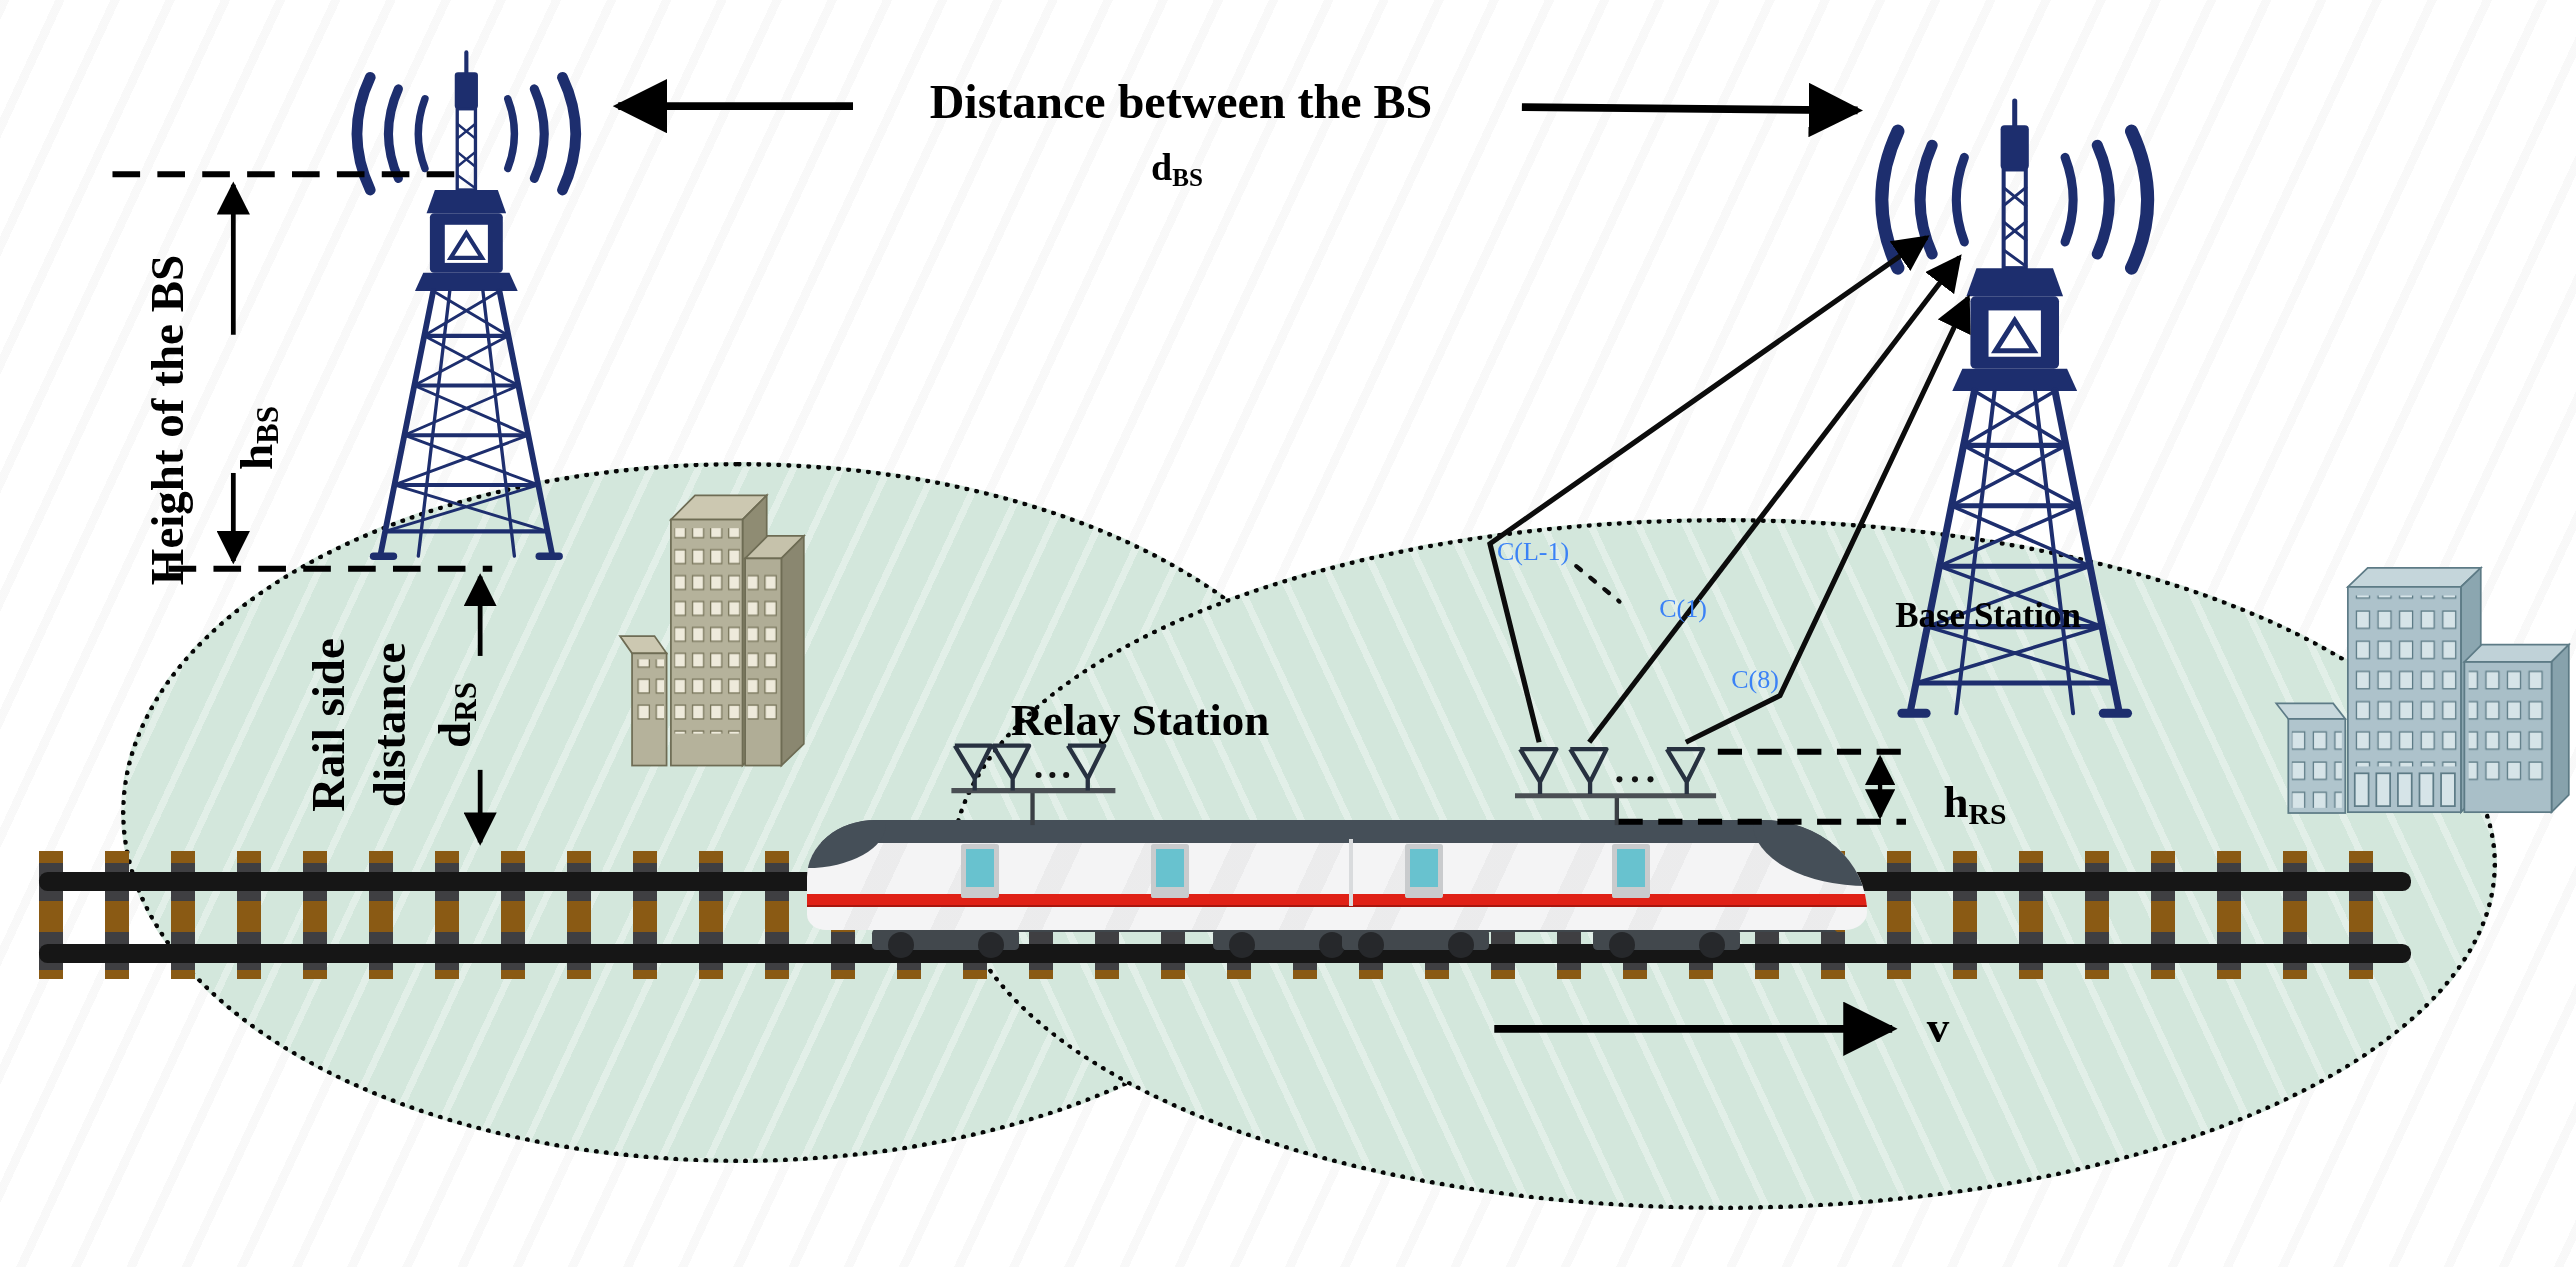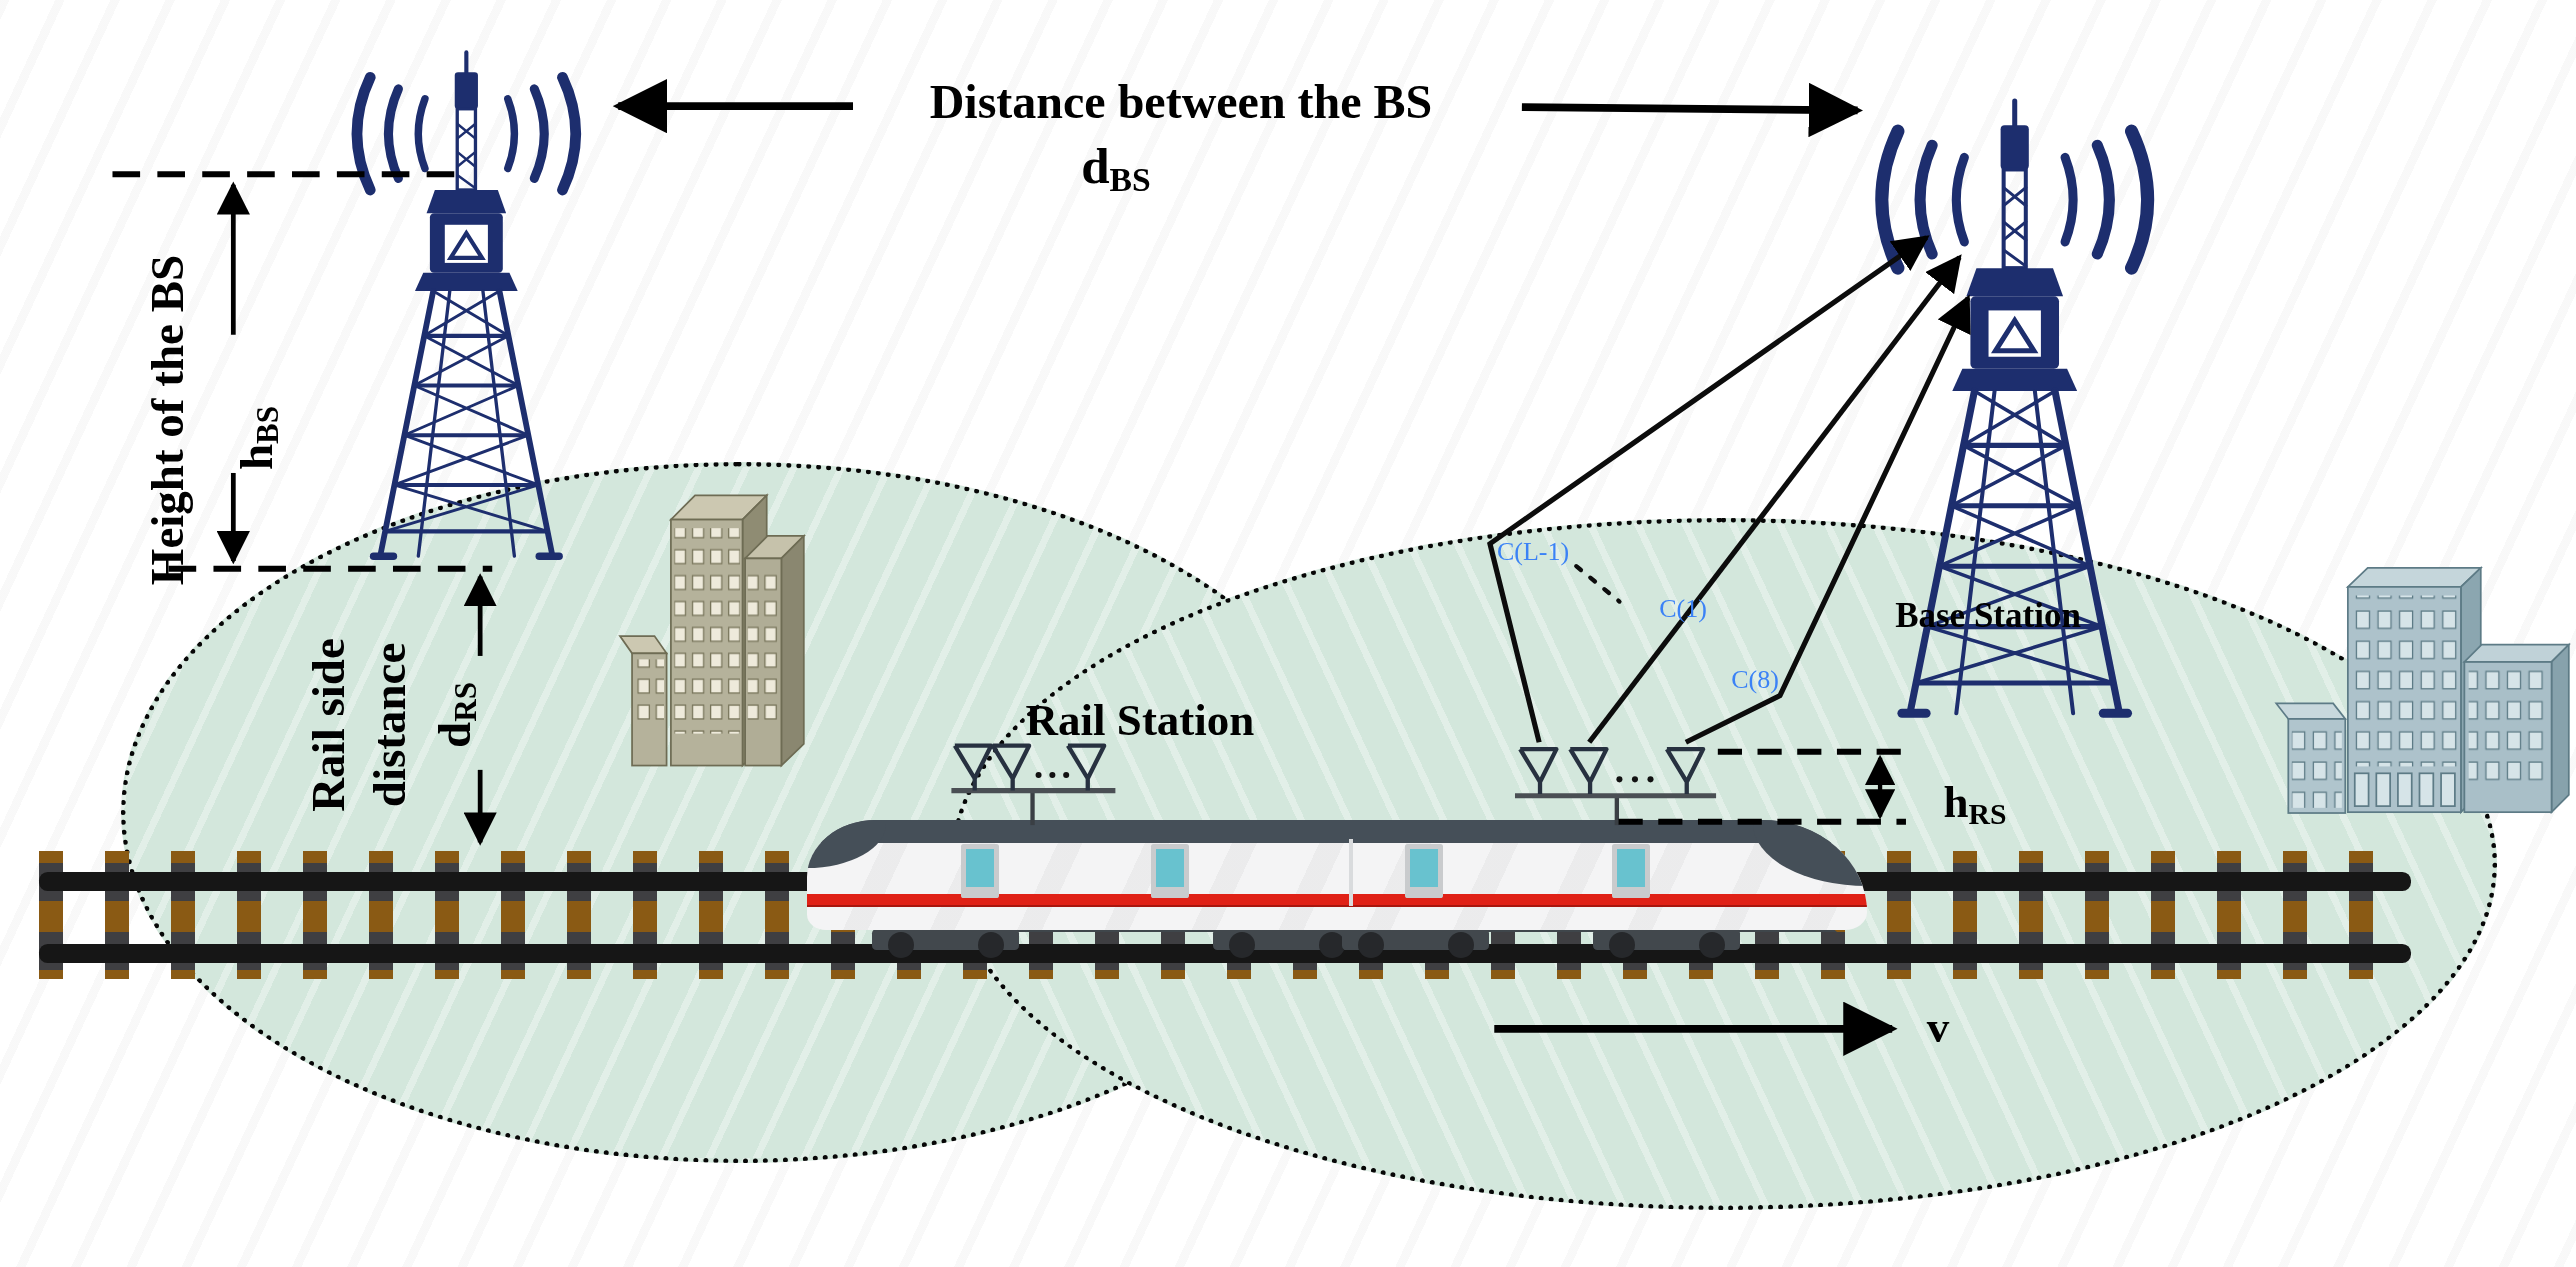--- a/index.html
+++ b/index.html
@@ -210,30 +210,30 @@
     <line x1="556" y1="892" x2="556" y2="976" stroke="#000" stroke-width="5.5" marker-end="url(#mA)"></line>
 
     <line x1="1990" y1="871" x2="2205" y2="871" stroke="#000" stroke-width="7" stroke-dasharray="28 18"></line>
     <line x1="1875" y1="952" x2="2208" y2="952" stroke="#000" stroke-width="7" stroke-dasharray="28 18"></line>
     <line x1="2178" y1="878" x2="2178" y2="946" stroke="#000" stroke-width="5" marker-start="url(#mA)" marker-end="url(#mA)"></line>
 
     <line x1="1731" y1="1192" x2="2192" y2="1192" stroke="#000" stroke-width="9" marker-end="url(#mA)"></line>
   </svg>
 
   <div class="lab" style="left:1181px;top:102px;font-size:48px;">Distance between the BS</div>
-  <div class="lab" style="left:1116px;top:169px;font-size:51px;"><span>d</span><sub>BS</sub></div>
+  <div class="lab" style="left:1177px;top:169px;font-size:38px;"><span>d</span><sub>BS</sub></div>
 
   <div class="lab rot" style="left:167px;top:420px;font-size:47px;">Height of the BS</div>
   <div class="lab rot" style="left:258px;top:438px;font-size:47px;"><span>h</span><sub>BS</sub></div>
 
   <div class="lab rot" style="left:328px;top:725px;font-size:47px;">Rail side</div>
   <div class="lab rot" style="left:389px;top:725px;font-size:47px;">distance</div>
   <div class="lab rot" style="left:456px;top:715px;font-size:47px;"><span>d</span><sub>RS</sub></div>
 
-  <div class="lab" style="left:1140px;top:720px;font-size:45px;">Rail Station</div>
+  <div class="lab" style="left:1140px;top:720px;font-size:45px;">Relay Station</div>
   <div class="lab" style="left:1988px;top:615px;font-size:35px;">Base Station</div>
   <div class="lab" style="left:1975px;top:805px;font-size:45px;"><span>h</span><sub>RS</sub></div>
 
   <div class="lab" style="left:1938px;top:1027px;font-size:45px;">v</div>
 
   <div class="clab" style="left:1533px;top:552px;">C(L-1)</div>
   <div class="clab" style="left:1647px;top:609px;margin-left:36px;">C(1)</div>
   <div class="clab" style="left:1755px;top:680px;">C(8)</div>
 </div>
 

